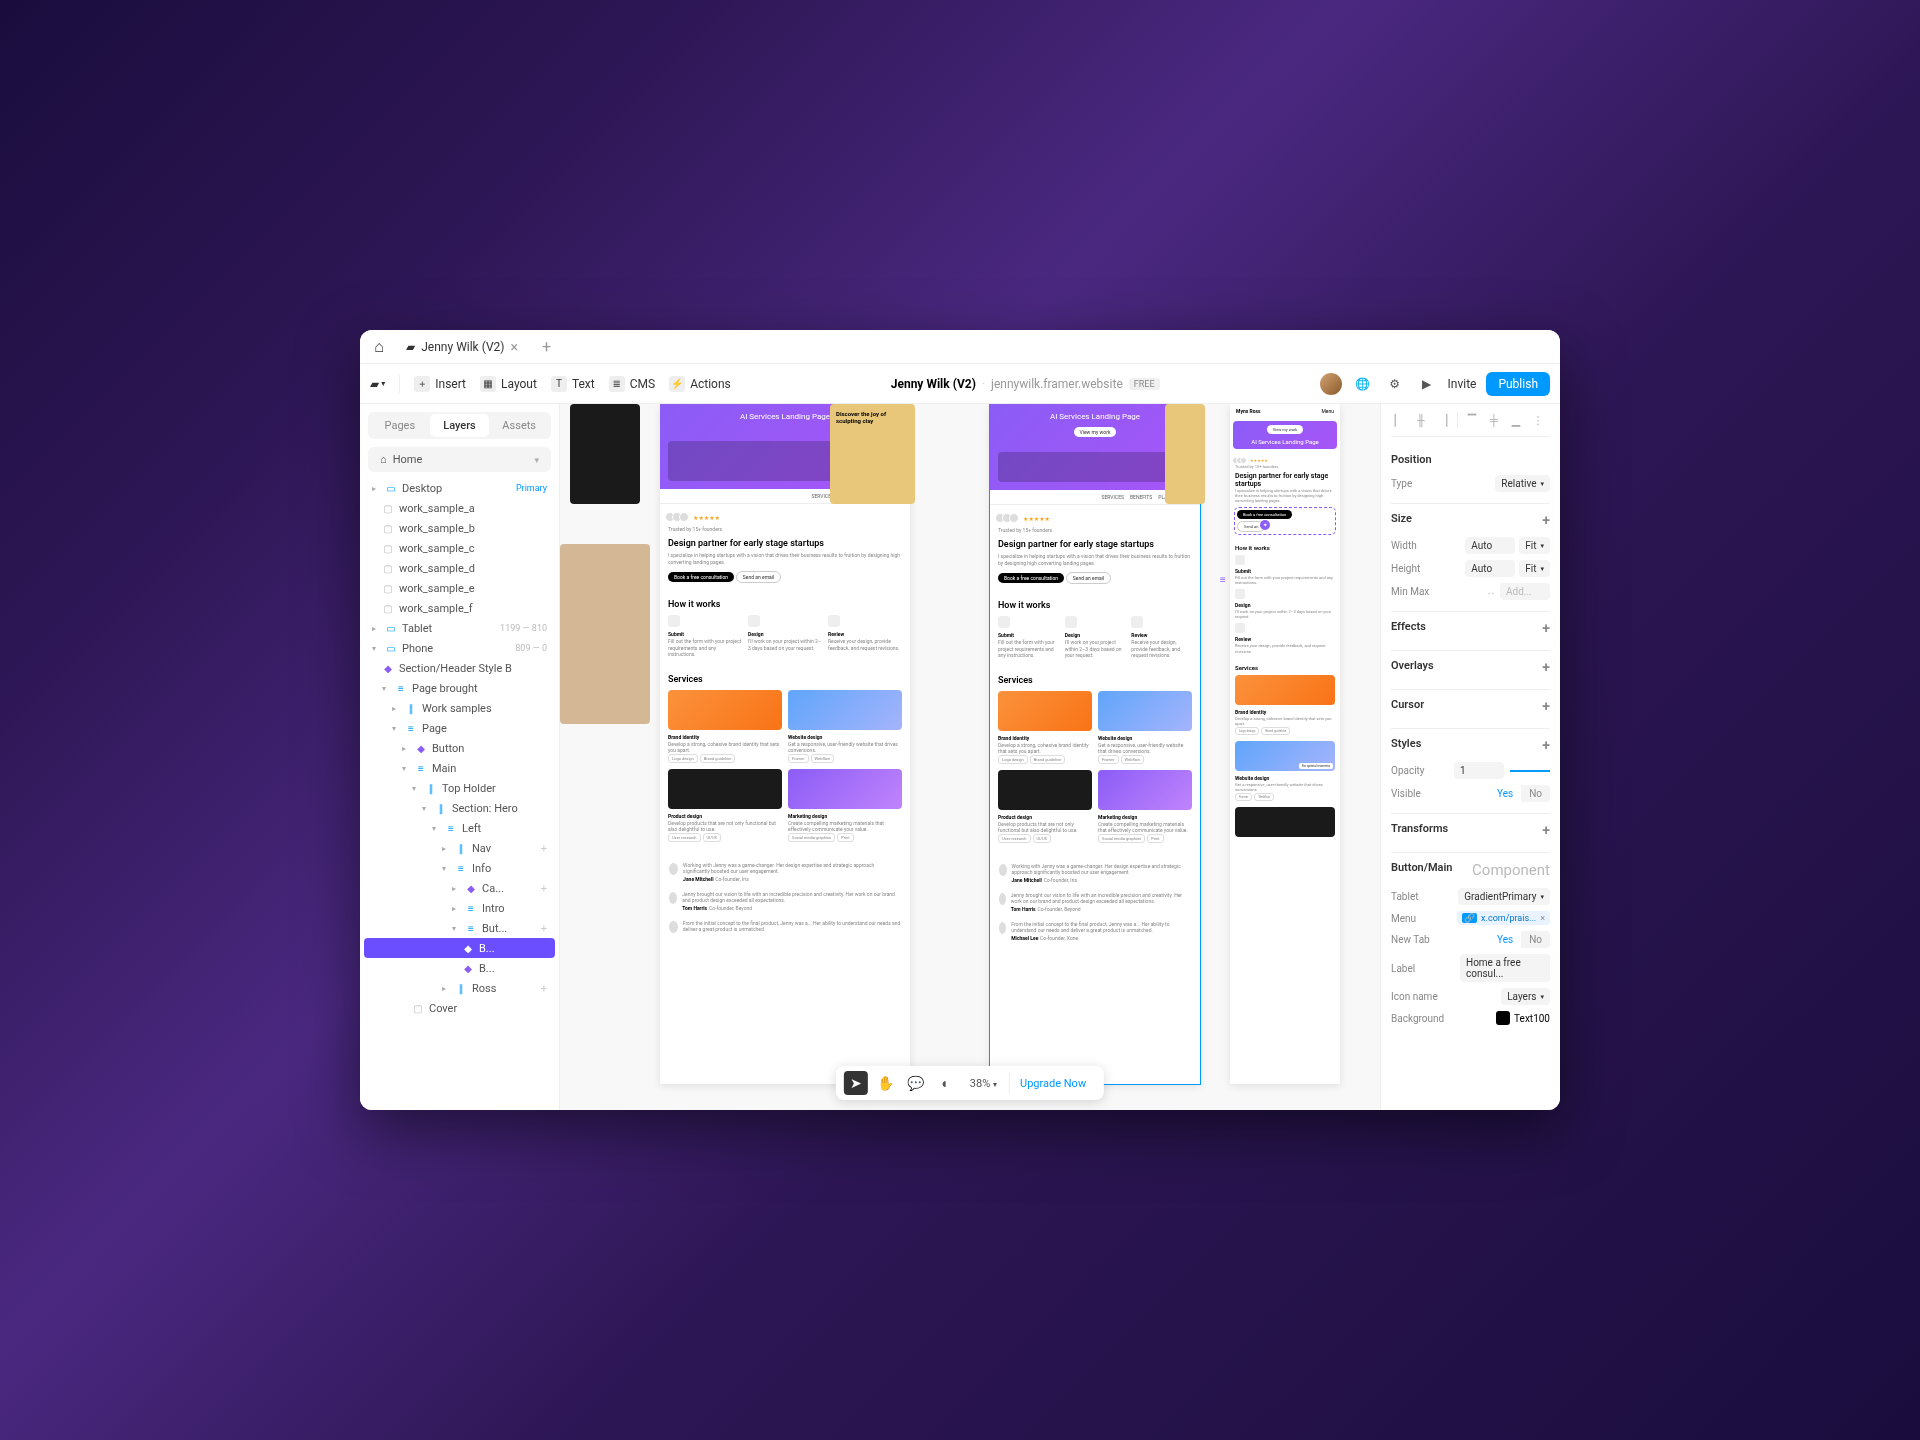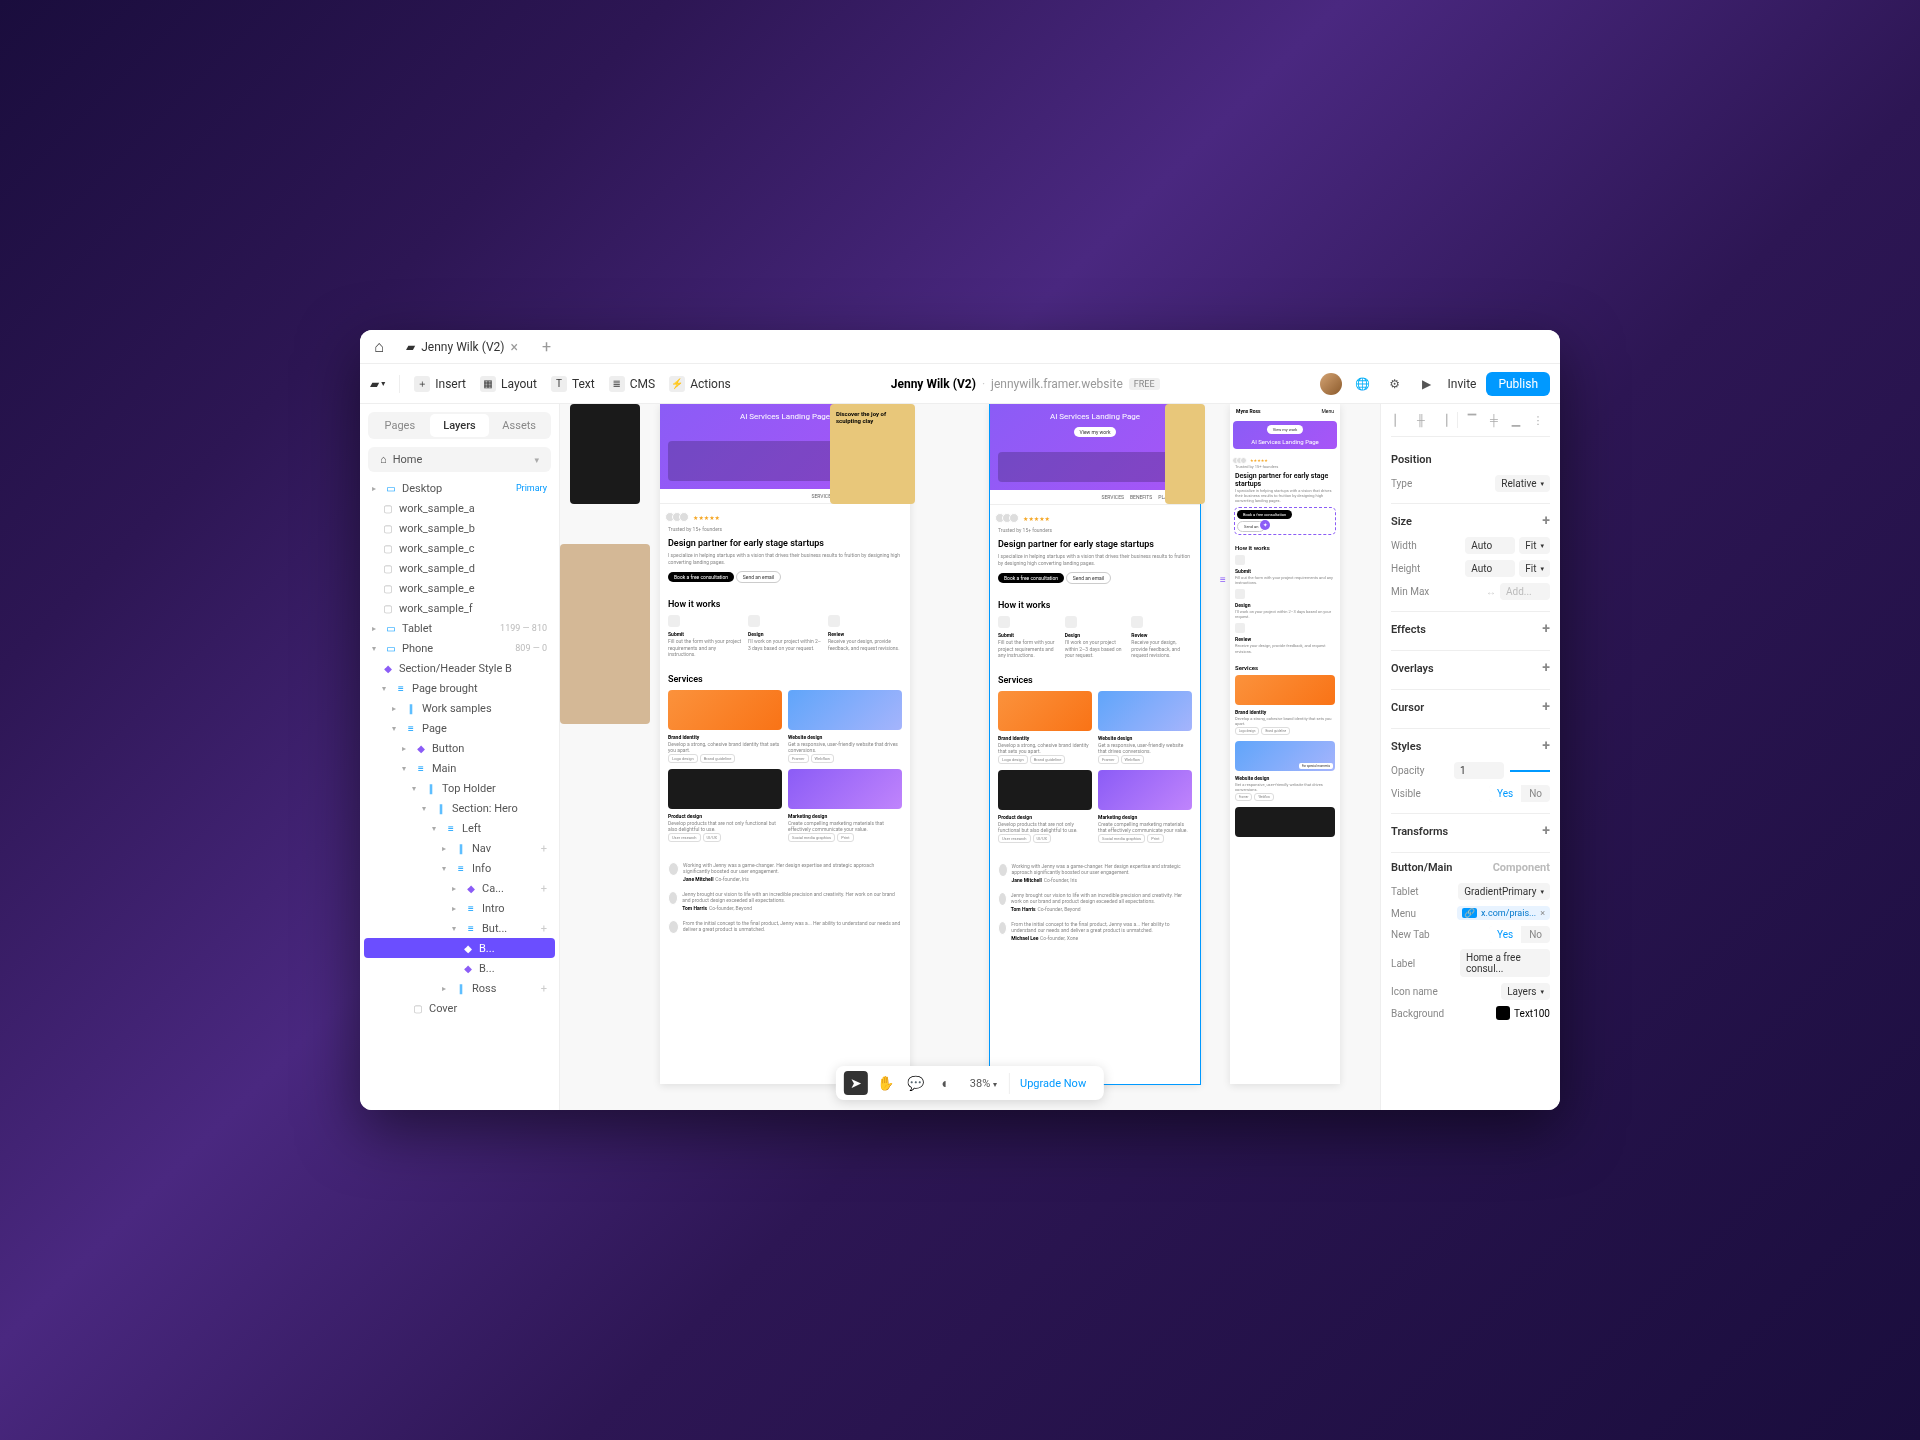--- a/index.html
+++ b/index.html
@@ -79,21 +79,21 @@
 .bottom-bar { position: absolute; bottom: 10px; left: 50%; transform: translateX(-50%); background: #fff; border-radius: 8px; box-shadow: 0 2px 12px rgba(0,0,0,0.15); display: flex; align-items: center; gap: 6px; padding: 5px 8px; }
 .bb-icon { width: 24px; height: 24px; display: flex; align-items: center; justify-content: center; font-size: 14px; cursor: pointer; color: #555; border-radius: 4px; }
 .bb-icon.active { background: #333; color: #fff; }
 .zoom { font-size: 11px; color: #555; padding: 0 6px; }
 .upgrade { font-size: 11px; color: #09f; padding: 4px 10px; cursor: pointer; border-left: 1px solid #eee; }
 
 .sidebar-right { width: 180px; background: #fff; border-left: 1px solid #eee; font-size: 11px; overflow-y: auto; padding: 8px 10px; }
 .align-bar { display: flex; gap: 6px; padding-bottom: 8px; border-bottom: 1px solid #eee; margin-bottom: 8px; }
 .align-ic { width: 16px; height: 16px; color: #aaa; display: flex; align-items: center; justify-content: center; }
 .prop-section { border-bottom: 1px solid #eee; padding: 8px 0; }
-.prop-header { display: flex; justify-content: space-between; align-items: flex-end; font-weight: 600; font-size: 11px; color: #333; margin-bottom: 6px; }
+.prop-header { display: flex; justify-content: space-between; align-items: flex-start; font-weight: 600; font-size: 11px; color: #333; margin-bottom: 6px; }
 .prop-row { display: flex; align-items: center; justify-content: space-between; padding: 3px 0; font-size: 10px; }
 .prop-label { color: #888; }
 .prop-input { background: #f4f4f4; border-radius: 4px; padding: 3px 6px; font-size: 10px; border: none; width: 50px; color: #333; }
 .prop-select { background: #f4f4f4; border-radius: 4px; padding: 3px 6px; font-size: 10px; border: none; color: #333; display: flex; align-items: center; gap: 4px; }
 .yes-no { display: flex; background: #f4f4f4; border-radius: 4px; overflow: hidden; }
 .yes-no span { padding: 3px 8px; font-size: 10px; color: #888; cursor: pointer; }
 .yes-no span.active { color: #09f; background: #fff; }
 .plus { font-size: 14px; color: #888; cursor: pointer; }
 .swatch { width: 14px; height: 14px; background: #000; border-radius: 3px; }
 .link-chip { display: flex; align-items: center; gap: 4px; background: #e8f3ff; border-radius: 4px; padding: 2px 5px; font-size: 9px; color: #0077cc; }
@@ -577,21 +577,21 @@
       <div class="prop-section">
           <div class="prop-header">
             <span>Transforms</span>
             <span class="plus">+</span>
           </div>
         </div>
 
       <div class="prop-section" style="border-bottom:none">
         <div class="prop-header">
             <span>Button/Main</span>
-            <span style="font-size:11px;color:#bbb;font-weight:700">Component</span>
+            <span style="font-size:15px;color:#bbb;font-weight:400">Component</span>
           </div>
         <div class="prop-row">
             <span class="prop-label">Tablet</span>
             <div class="prop-select">
               <span>GradientPrimary</span>
               <span style="font-size:7px">▾</span>
             </div>
           </div>
         <div class="prop-row">
             <span class="prop-label">Menu</span>

